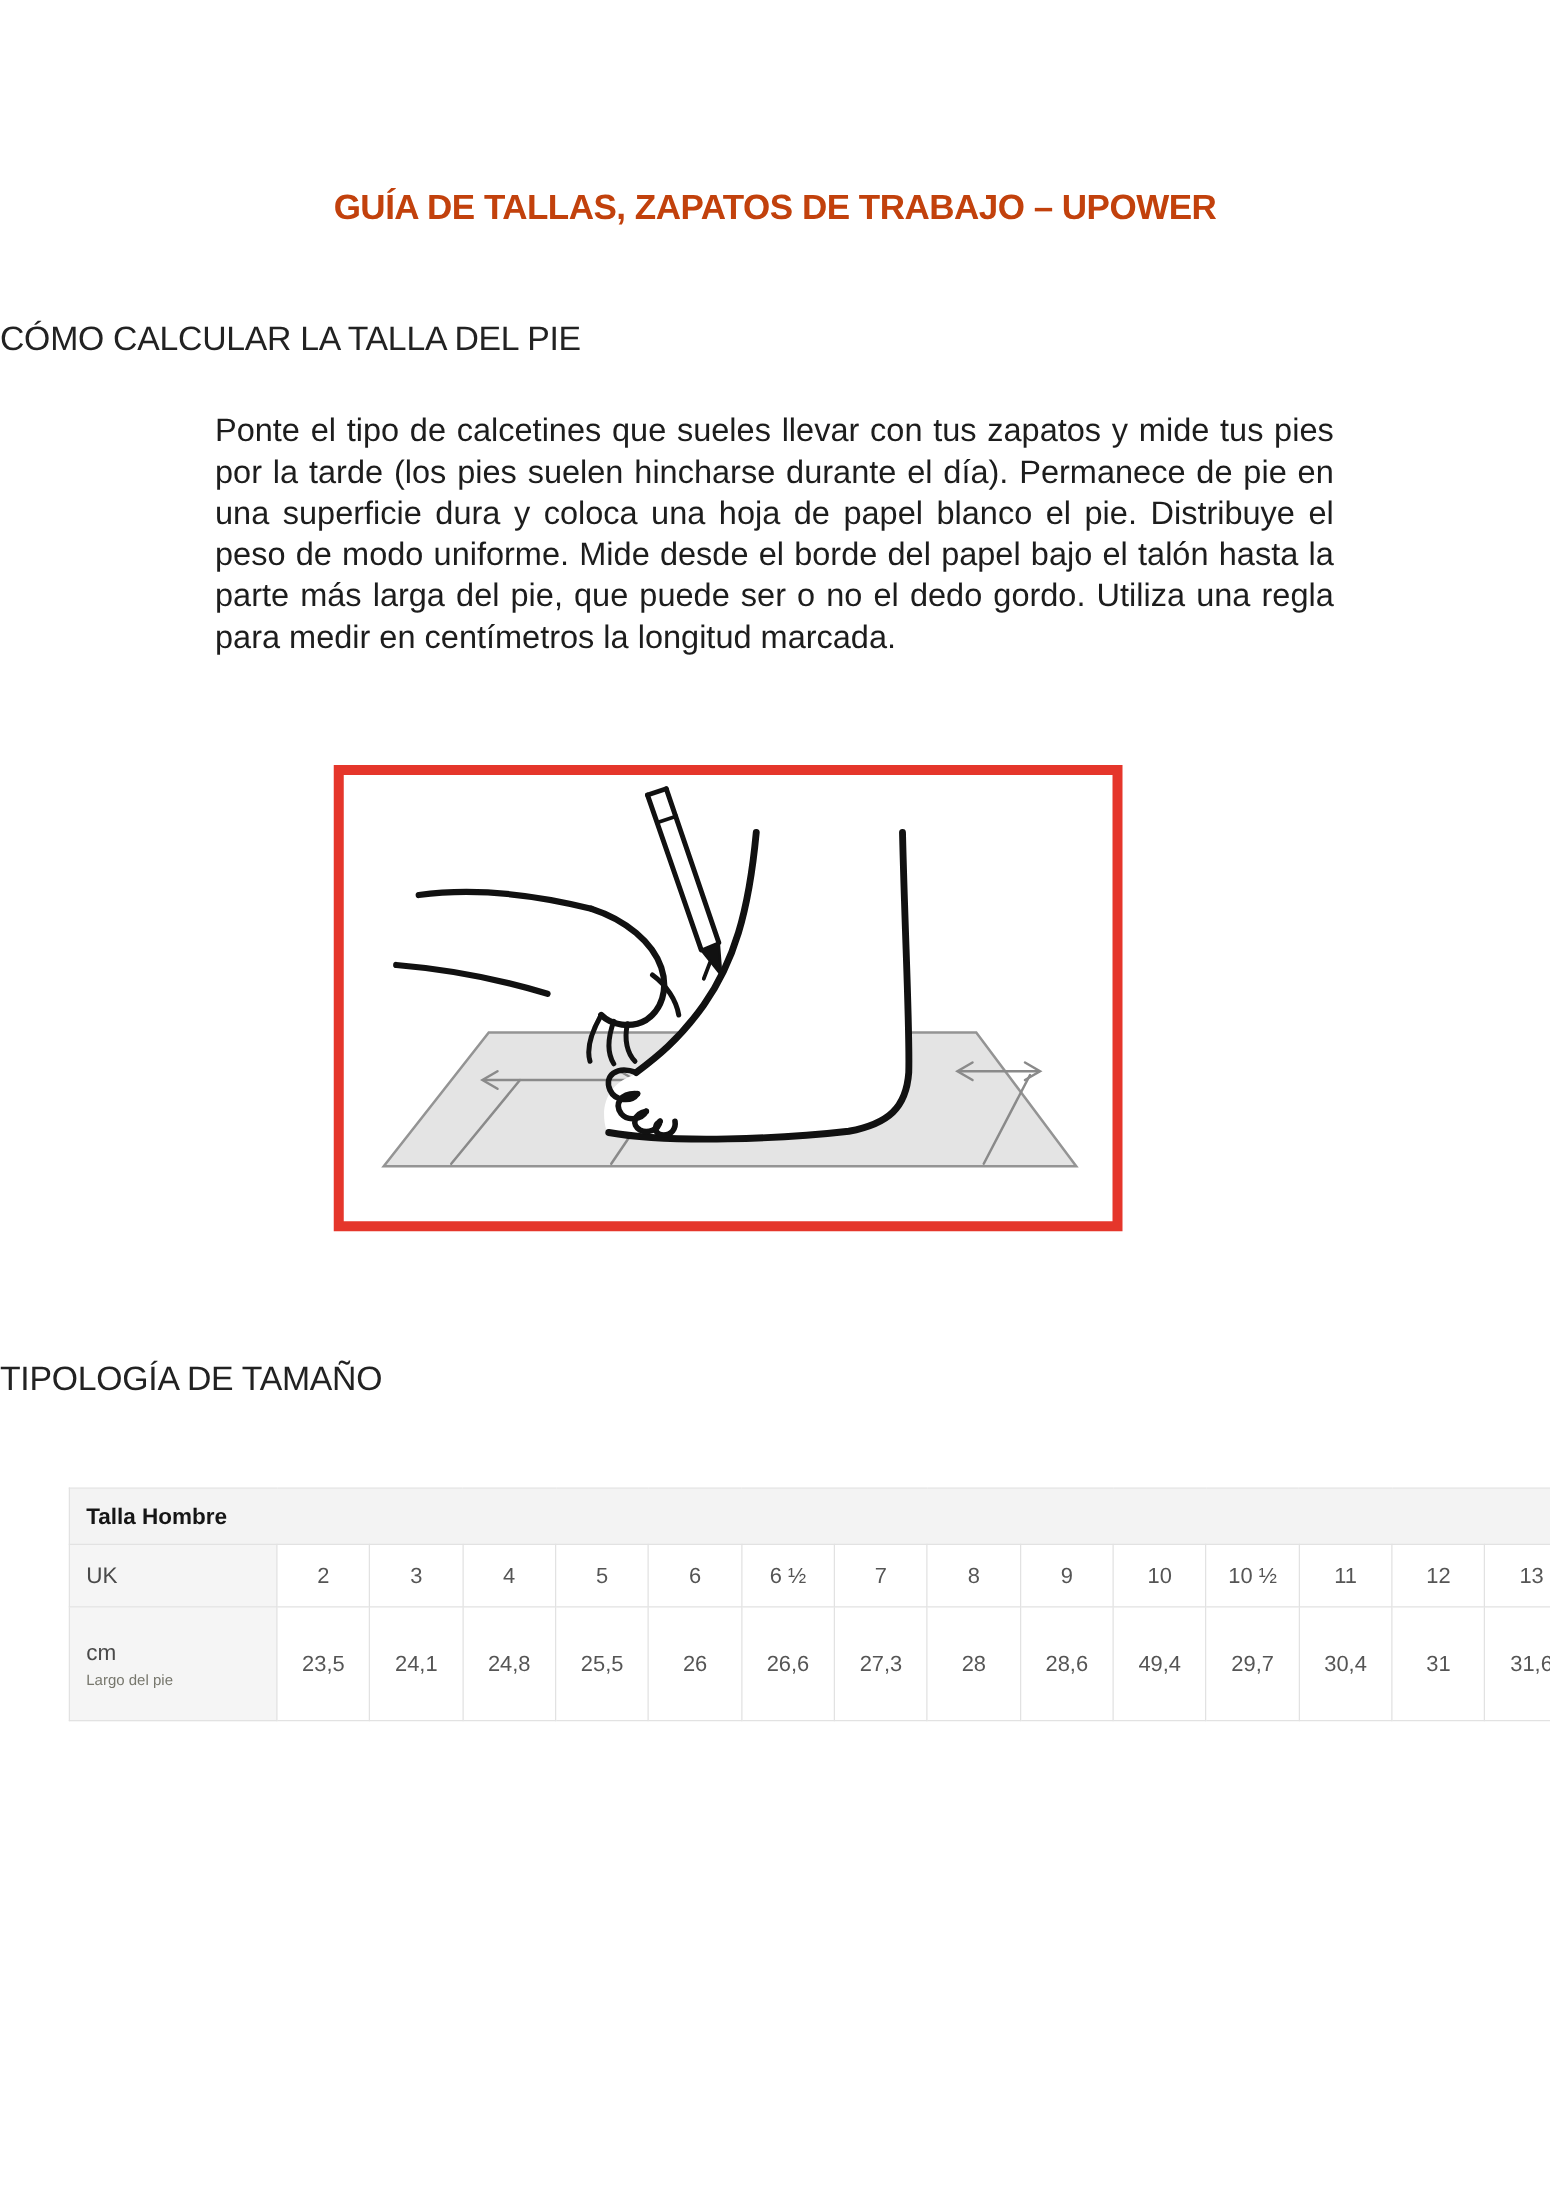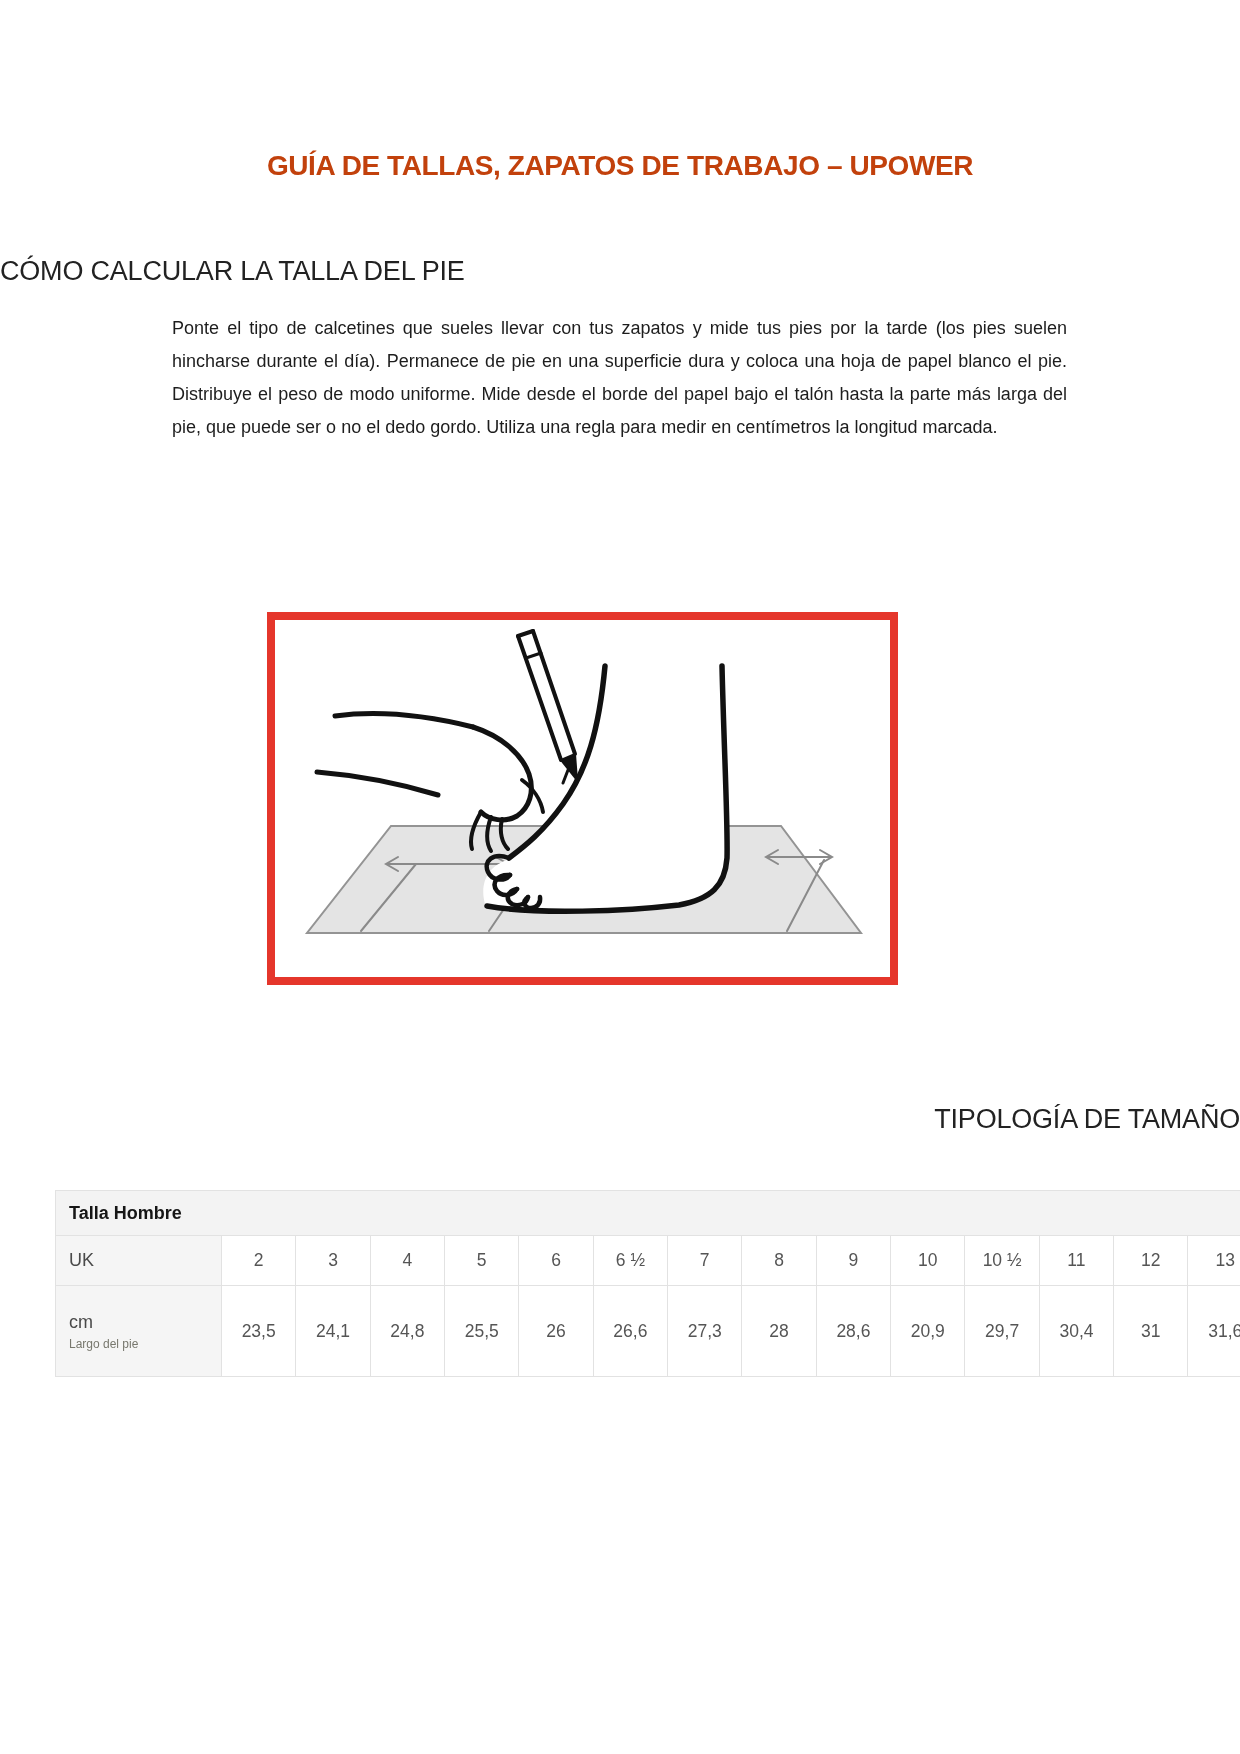--- a/index.html
+++ b/index.html
@@ -16,38 +16,37 @@
     font-size:28px;font-weight:700;color:#c2410c;
     letter-spacing:-0.4px;
   }
   .h2{
     position:absolute;top:256px;left:0;width:1240px;
     text-align:left;
     font-size:27px;font-weight:400;color:#222;
     letter-spacing:-0.2px;
   }
   .para{
-    position:absolute;top:312px;left:172px;width:895px;
-    font-size:18px;line-height:33px;color:#1d1d1d;
+    position:absolute;top:328px;left:172px;width:895px;
+    font-size:26px;line-height:33px;color:#1d1d1d;
     text-align:justify;
   }
   .figure{
     position:absolute;top:612px;left:267px;
     width:631px;height:373px;
     border:8px solid #e5362b;
     background:#fff;
     box-sizing:border-box;
   }
   .figure svg{display:block;width:615px;height:357px;}
   .h3{
     position:absolute;top:1088px;left:0;width:1240px;
-    text-align:right;
+    text-align:left;
     font-size:27px;font-weight:400;color:#222;
     letter-spacing:-0.2px;
-    margin-top:16px;
   }
   .table-wrap{
     position:absolute;top:1190px;left:55px;width:1126px;
   }
   table.size-table{
     border-collapse:collapse;table-layout:fixed;width:1208px;
     font-family:Liberation Sans, sans-serif;
   }
   table.size-table td{
     border:1px solid #e2e2e2;
@@ -183,21 +182,21 @@
             </td>
             <td class="value-cell">23,5</td>
             <td class="value-cell">24,1</td>
             <td class="value-cell">24,8</td>
             <td class="value-cell">25,5</td>
             <td class="value-cell">26</td>
             <td class="value-cell">26,6</td>
             <td class="value-cell">27,3</td>
             <td class="value-cell">28</td>
             <td class="value-cell">28,6</td>
-            <td class="value-cell">20,9</td>
+            <td class="value-cell">49,4</td>
             <td class="value-cell">29,7</td>
             <td class="value-cell">30,4</td>
             <td class="value-cell">31</td>
             <td class="value-cell">31,6</td>
           </tr>
         </tbody>
     </table>
   </div>
 
 </div>

